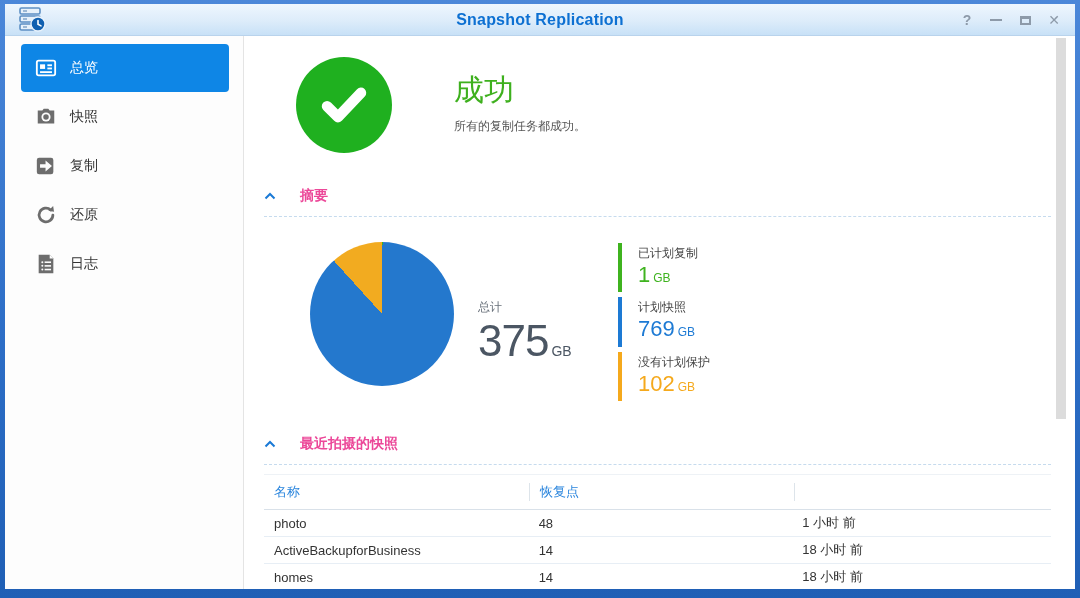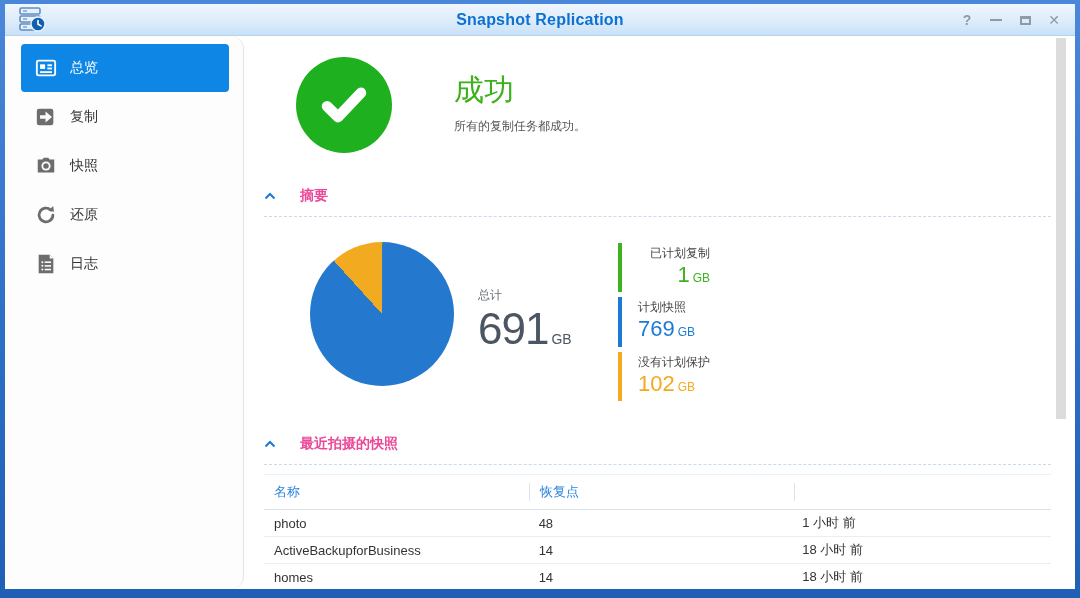--- a/index.html
+++ b/index.html
@@ -26,21 +26,21 @@
   .wc-btn {
     width:22px; height:22px; display:flex; align-items:center; justify-content:center;
     color:#8d9aa9; font-size:14px; font-weight:bold; cursor:default;
   }
   .wc-max-glyph { width:11px; height:9px; border:2px solid #8d9aa9; border-top-width:3px; }
   .wc-min-glyph { width:12px; height:2px; background:#8d9aa9; }
 
   
   .main { flex:1; display:flex; min-height:0; }
   .sidebar {
-    width:239px; flex:0 0 239px; background:#fdfdfd; border-right:1px solid #e4e4e4; padding-top:7px;border-radius:13px;
+    width:239px; flex:0 0 239px; background:#fdfdfd; border-right:1px solid #e4e4e4; padding-top:7px;
   }
   .side-item {
     height:48px; margin:1px 14px 1px 16px; border-radius:4px;
     display:flex; align-items:center; padding-left:14px; gap:13px;
     color:#333; font-size:14px; cursor:pointer;
   }
   .side-item .s-ic { width:22px; height:22px; color:#6d6d6d; flex:0 0 22px; }
   .side-item.selected { background:#0e86e6; color:#fff; }
   .side-item.selected .s-ic { color:#fff; }
 
@@ -66,21 +66,21 @@
     color:#ec4899; font-size:14px; font-weight:bold;
     border-bottom:1px dashed #c6dbee; padding-bottom:11px; cursor:pointer;
   }
   .section-head .chev { width:12px; height:8px; }
 
   
   .summary-row { display:flex; margin-top:22px; align-items:flex-start; }
   .pie {
     width:144px; height:144px; border-radius:50%; margin-left:46px; margin-top:3px;
   }
-  .total-block { margin-left:24px; margin-top:48px; width:118px; }
+  .total-block { margin-left:24px; margin-top:60px; width:118px; }
   .total-label { color:#68707a; font-size:12px; }
   .total-value { color:#4b5663; font-size:44px; line-height:1.15; letter-spacing:-1px; }
   .total-unit { font-size:14px; letter-spacing:0; margin-left:3px; }
   .legend { margin-left:22px; margin-top:4px; }
   .legend-item { border-left:4px solid #ccc; padding:2px 0 4px 16px; margin-bottom:5px; min-height:42px; }
   .lg-label { color:#444; font-size:12px; }
   .lg-val { font-size:22px; line-height:1.2; }
   .lg-unit { font-size:12px; margin-left:3px; }
 
   
@@ -132,33 +132,33 @@
           <rect x="5.5" y="8" width="5.5" height="5" fill="currentColor"></rect>
           <line x1="13.5" y1="9" x2="18.5" y2="9" stroke="currentColor" stroke-width="2"></line>
           <line x1="13.5" y1="12.5" x2="18.5" y2="12.5" stroke="currentColor" stroke-width="2"></line>
           <line x1="5.5" y1="16.5" x2="18.5" y2="16.5" stroke="currentColor" stroke-width="2"></line>
         </svg>
         <span>总览</span>
       </div>
 
       <div class="side-item">
         <svg class="s-ic" viewBox="0 0 24 24">
-          <rect x="2" y="3" width="18" height="18" rx="2.5" fill="currentColor"></rect>
-          <path d="M5.5 10h6V6l7 6-7 6v-4h-6z" fill="#fdfdfd"></path>
-        </svg>
-        <span>复制</span>
-      </div>
-
-      <div class="side-item">
-        <svg class="s-ic" viewBox="0 0 24 24">
           <path d="M3 6h5l1.5-2h5L16 6h5v14H3z" fill="currentColor" transform="translate(0,-1)"></path>
           <circle cx="12" cy="12" r="5" fill="#fdfdfd"></circle>
           <circle cx="12" cy="12" r="3" fill="currentColor"></circle>
         </svg>
         <span>快照</span>
+      </div>
+
+      <div class="side-item">
+        <svg class="s-ic" viewBox="0 0 24 24">
+          <rect x="2" y="3" width="18" height="18" rx="2.5" fill="currentColor"></rect>
+          <path d="M5.5 10h6V6l7 6-7 6v-4h-6z" fill="#fdfdfd"></path>
+        </svg>
+        <span>复制</span>
       </div>
 
       <div class="side-item">
         <svg class="s-ic" viewBox="0 0 24 24">
           <path d="M19.5 12a7.5 7.5 0 1 1-2.4-5.5" fill="none" stroke="currentColor" stroke-width="3" stroke-linecap="round"></path>
           <path d="M19.8 2.2l1 6.2-6.2-1z" fill="currentColor"></path>
         </svg>
         <span>还原</span>
       </div>
 
@@ -196,24 +196,24 @@
         <svg class="chev" viewBox="0 0 12 8">
           <path d="M1.5 6.5L6 2l4.5 4.5" fill="none" stroke="#1a7ad6" stroke-width="2"></path>
         </svg>
         <span>摘要</span>
       </div>
 
       <div class="summary-row">
         <div class="pie" style="background: conic-gradient(rgb(62, 178, 36) 0deg, rgb(62, 178, 36) 0.412844deg, rgb(36, 120, 205) 0.412844deg, rgb(36, 120, 205) 317.89deg, rgb(242, 171, 32) 317.89deg, rgb(242, 171, 32) 360deg);"></div>
         <div class="total-block">
           <div class="total-label">总计</div>
-          <div class="total-value"><span>691</span><span class="total-unit">GB</span></div>
+          <div class="total-value"><span>375</span><span class="total-unit">GB</span></div>
         </div>
         <div class="legend">
-          <div class="legend-item" style="border-left-color: rgb(63, 179, 31); text-align: right;">
+          <div class="legend-item" style="border-left-color: rgb(63, 179, 31);">
             <div class="lg-label">已计划复制</div>
             <div class="lg-val" style="color: rgb(63, 179, 31);"><span>1</span><span class="lg-unit">GB</span></div>
           </div>
           <div class="legend-item" style="border-left-color: rgb(29, 122, 212);">
             <div class="lg-label">计划快照</div>
             <div class="lg-val" style="color: rgb(29, 122, 212);"><span>769</span><span class="lg-unit">GB</span></div>
           </div>
           <div class="legend-item" style="border-left-color: rgb(245, 169, 28);">
             <div class="lg-label">没有计划保护</div>
             <div class="lg-val" style="color: rgb(245, 169, 28);"><span>102</span><span class="lg-unit">GB</span></div>

